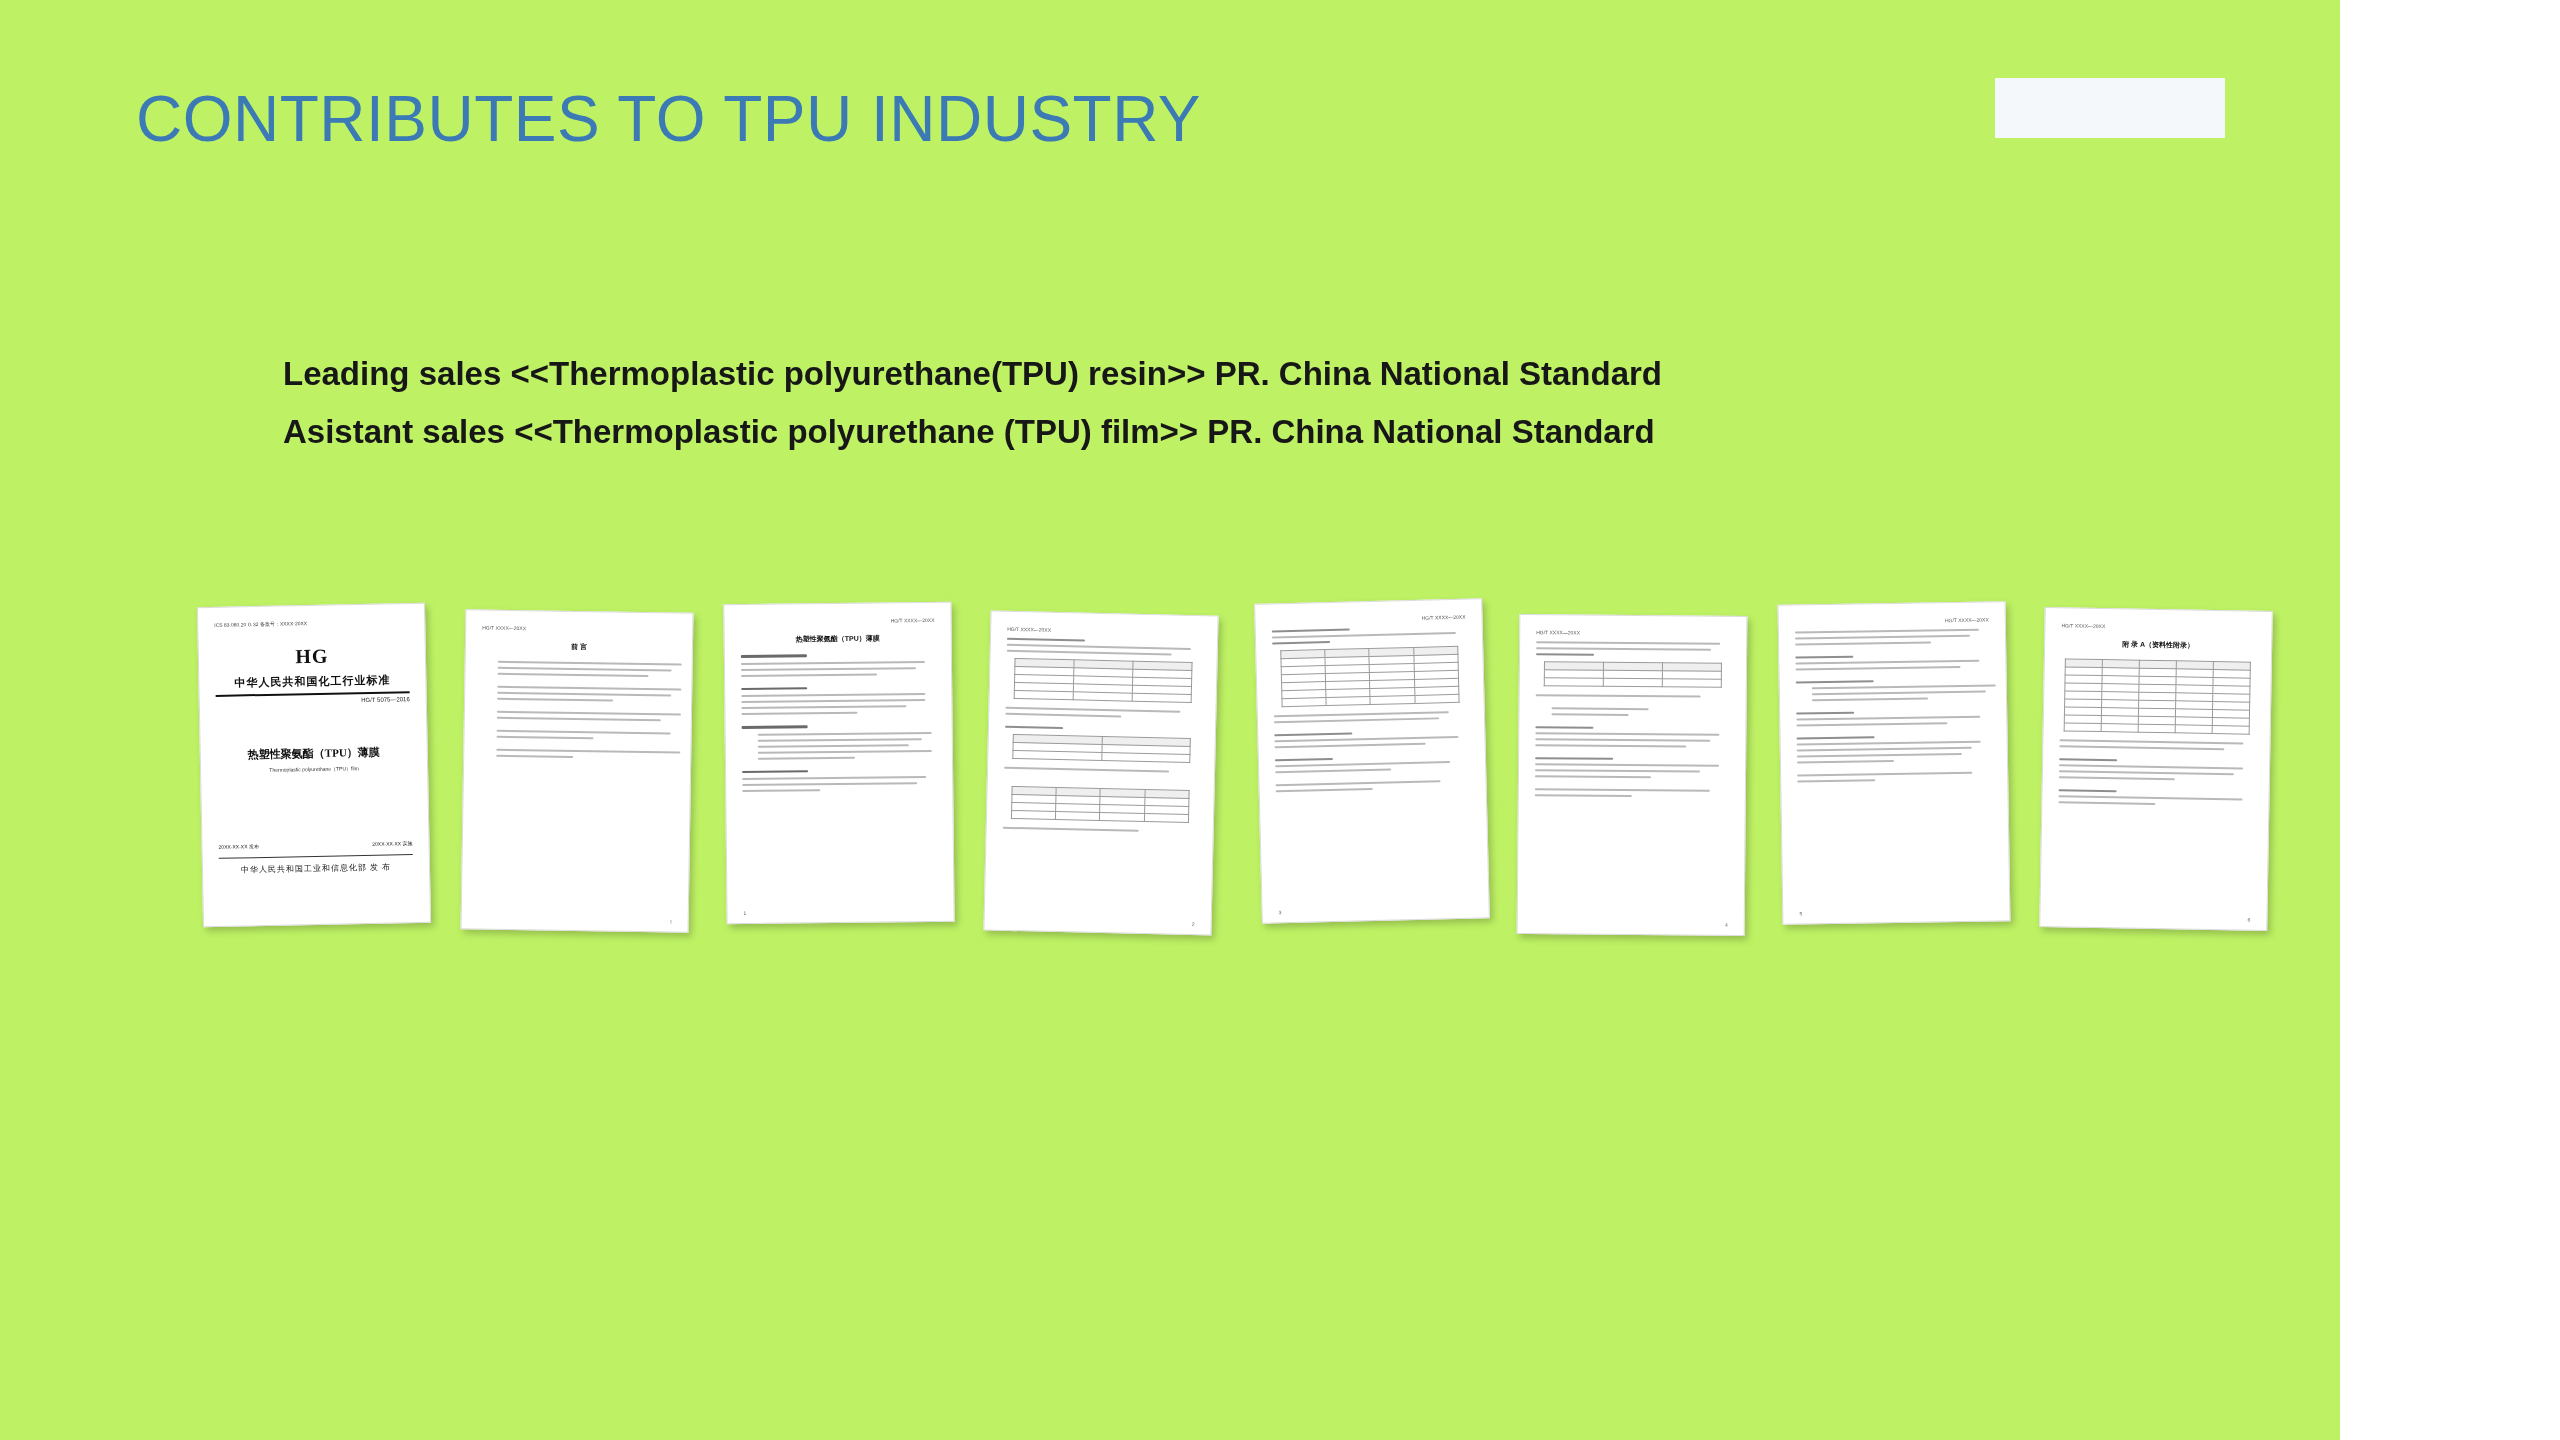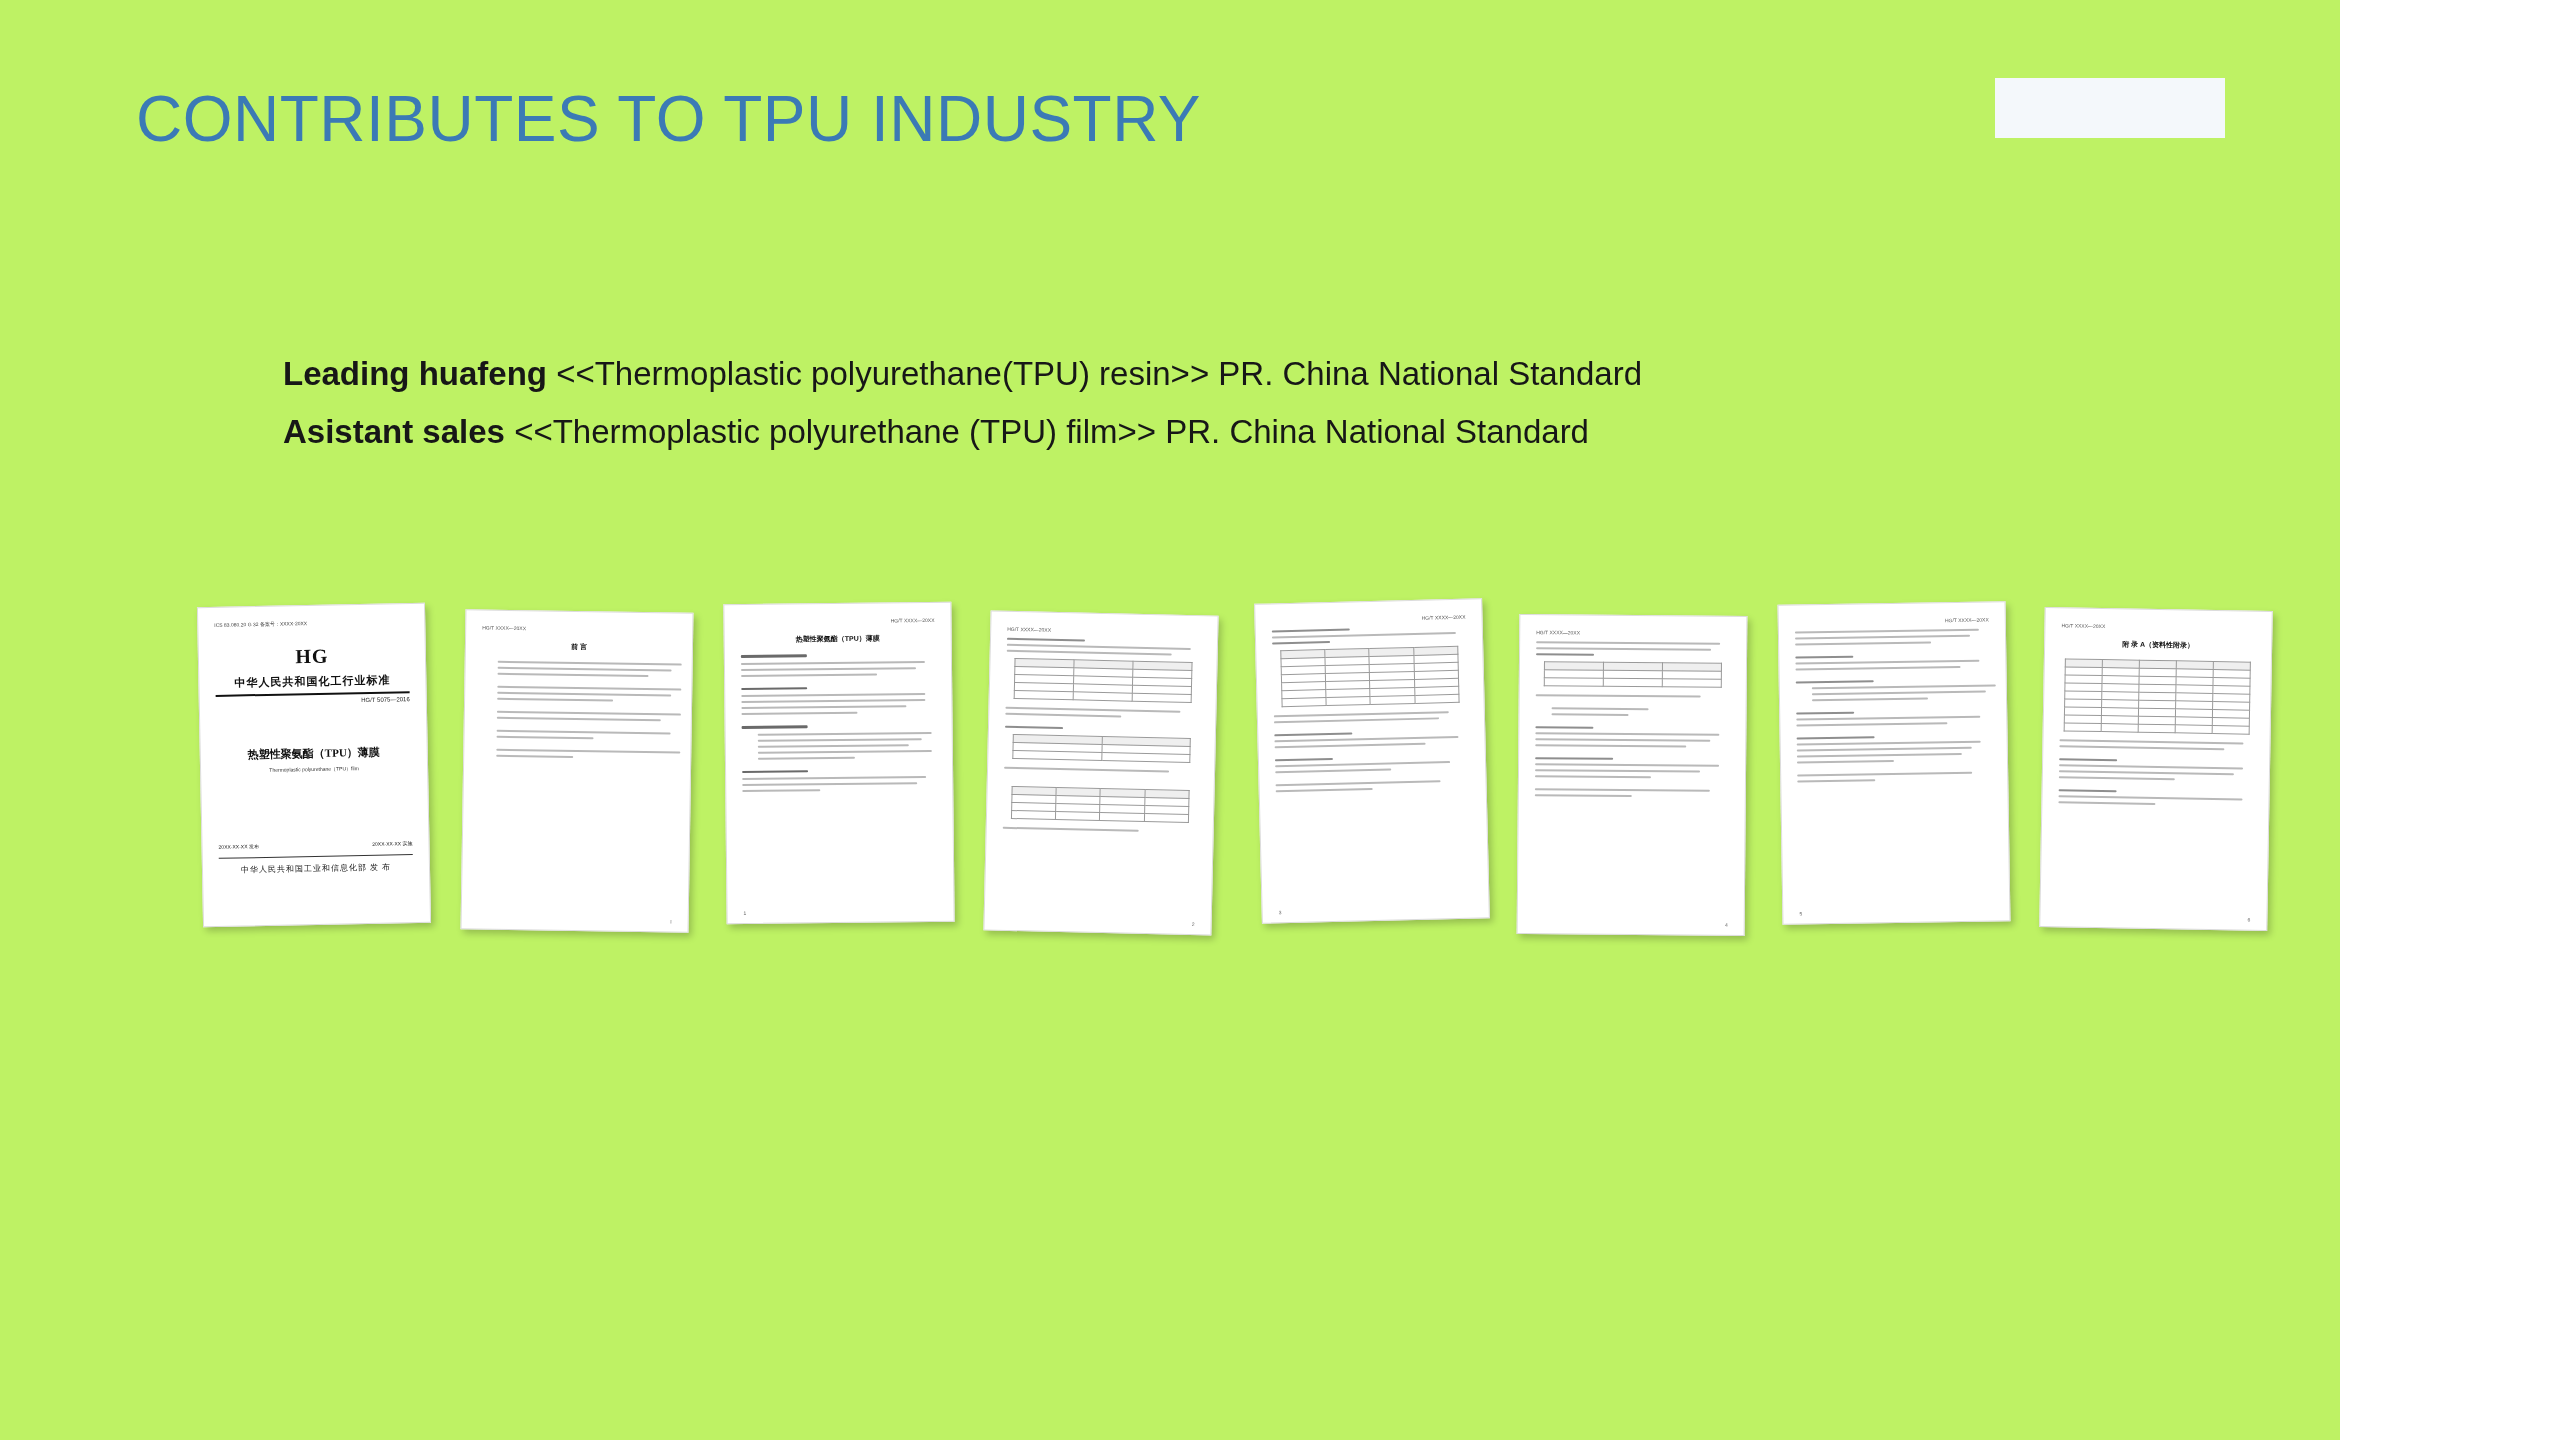--- a/index.html
+++ b/index.html
@@ -52,21 +52,21 @@
   .body-line {
     font-size: 33px;
     line-height: 58px;
     color: #171717;
     white-space: nowrap;
   }
   .body-line .lead {
     font-weight: bold;
   }
   .body-line .rest {
-    font-weight: 400;
+    font-weight: 700;
   }
 
   
   .thumb-strip {
     position: absolute;
     left: 180px;
     top: 595px;
     width: 2200px;
     height: 350px;
   }
@@ -255,21 +255,21 @@
 <body>
 
 <div class="slide">
 
   <div class="slide-title">CONTRIBUTES TO TPU INDUSTRY</div>
 
   <div class="ghost-box"></div>
 
   <div class="body-block">
     <div class="body-line">
-      <span class="lead">Leading huafeng</span>
+      <span class="lead">Leading sales</span>
       <span class="rest">&lt;&lt;Thermoplastic polyurethane(TPU) resin&gt;&gt; PR. China National Standard</span>
     </div>
     <div class="body-line">
       <span class="lead">Asistant sales</span>
       <span class="rest">&lt;&lt;Thermoplastic polyurethane (TPU) film&gt;&gt; PR. China National Standard</span>
     </div>
   </div>
 
   <div class="thumb-strip">
 

